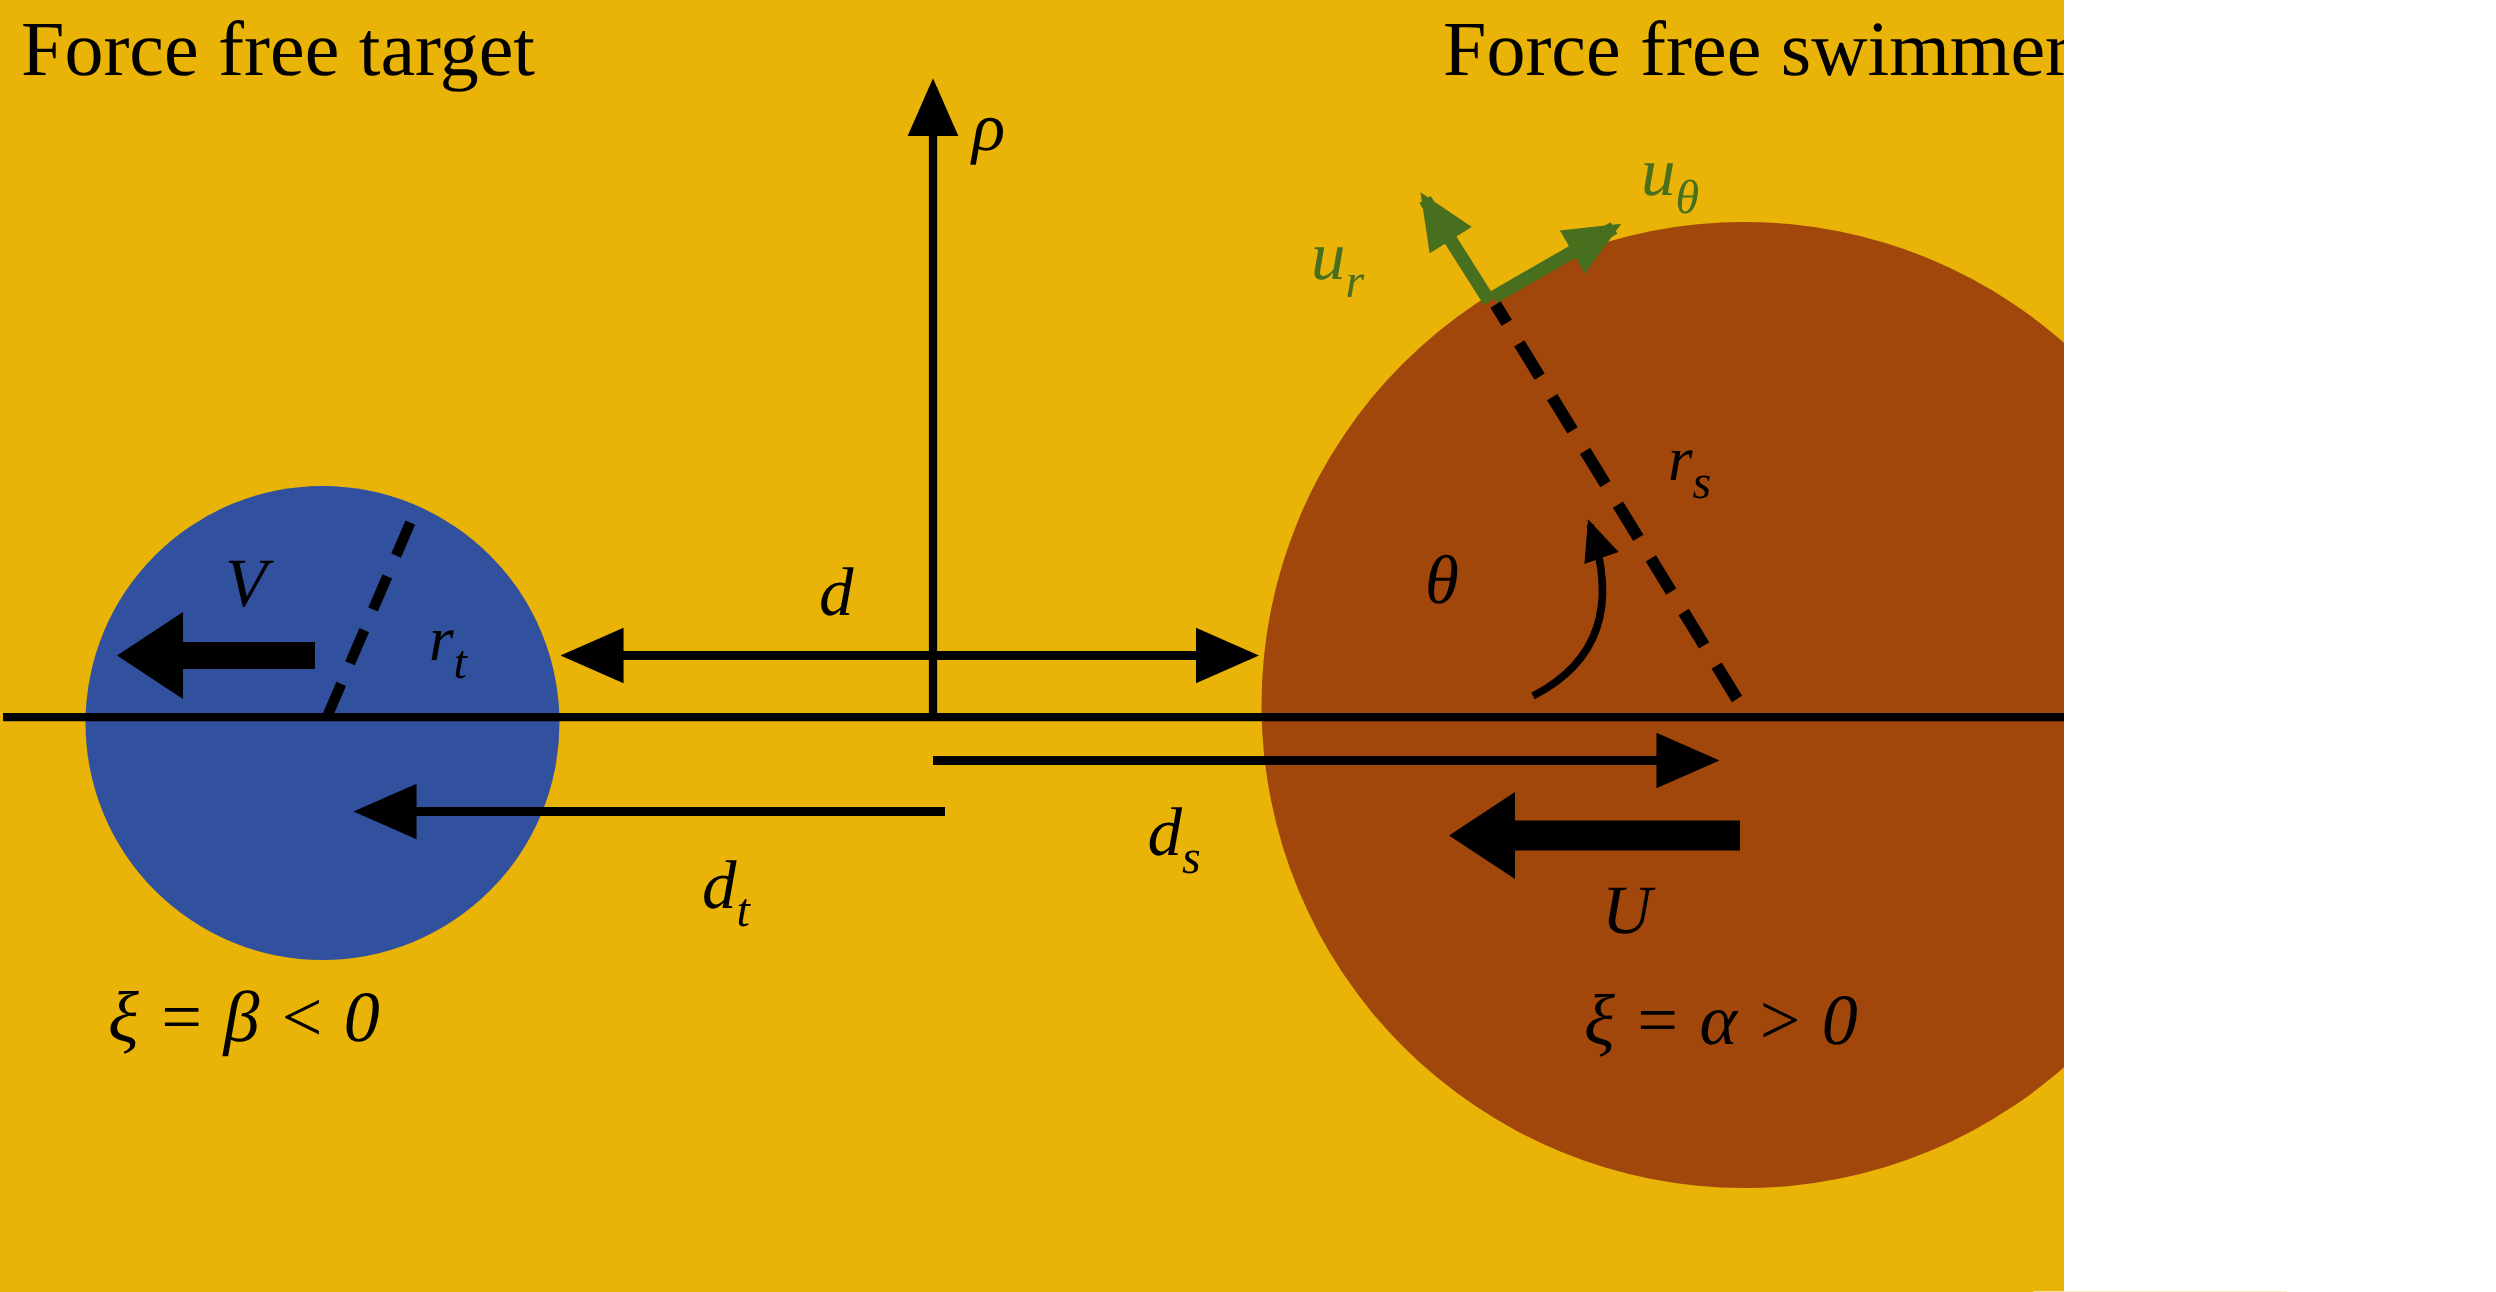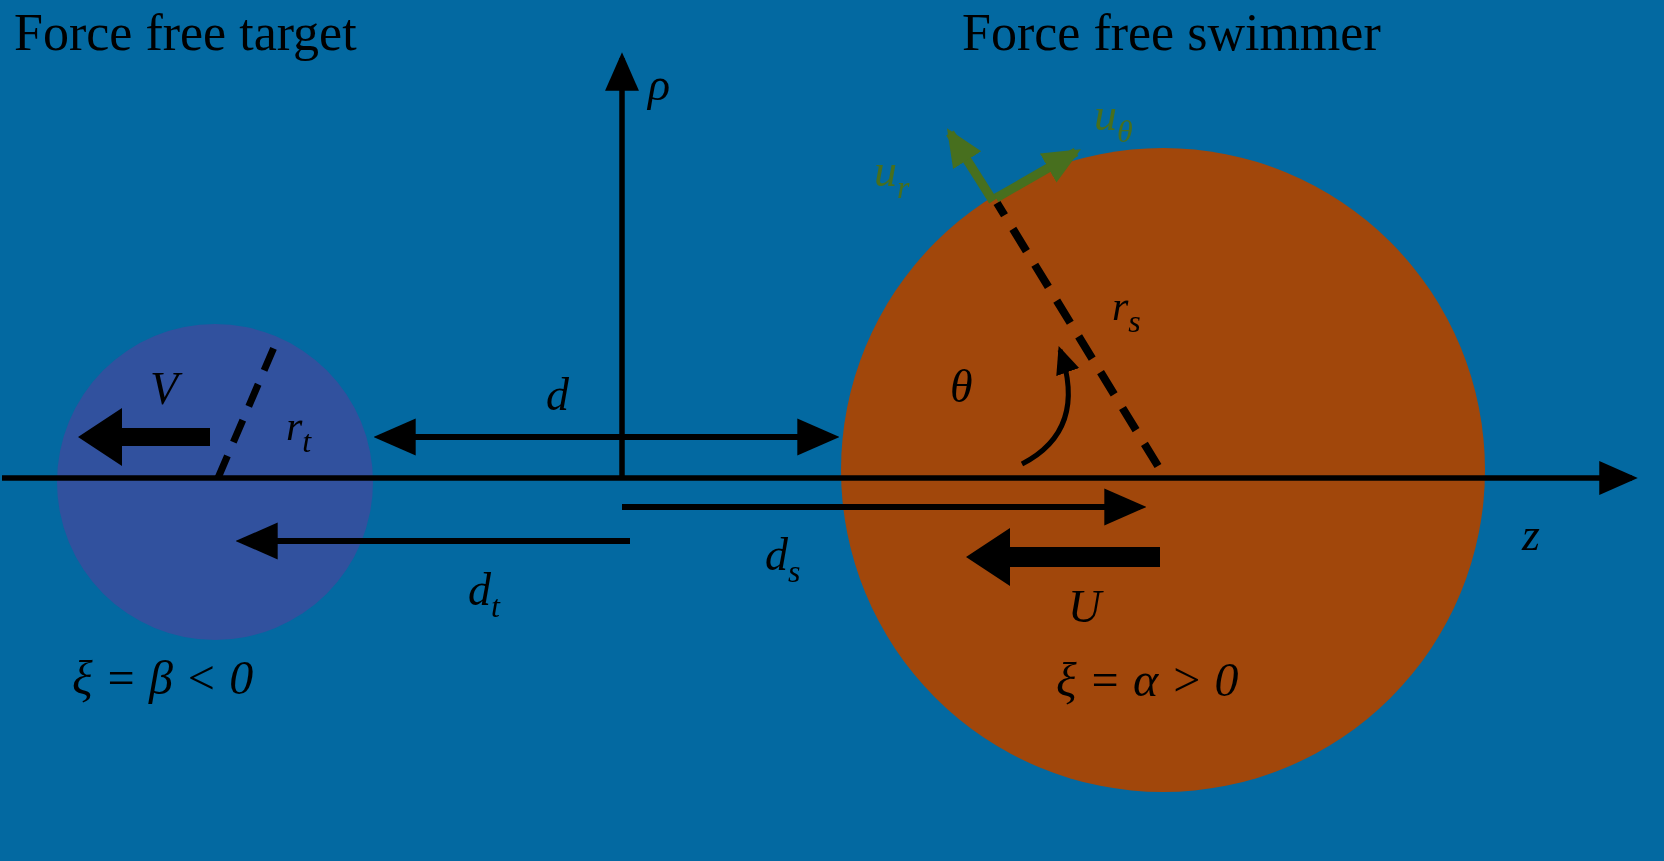--- a/index.html
+++ b/index.html
@@ -2,23 +2,23 @@
 <html><head>
 <meta charset="utf-8">
 <style>
   html, body {
     margin: 0;
     padding: 0;
     background: #ffffff;
   }
   .stage {
     position: relative;
-    width: 1664px;
+    width: 1376px;
     height: 861px;
-    background: #0369a1;
+    background: #eab308;
     overflow: hidden;
   }
   svg { display: block; }
   text {
     font-family: "Liberation Serif", "DejaVu Serif", serif;
   }
   .title   { font-size: 52px; font-style: normal; }
   .math    { font-size: 46px; font-style: italic; }
   .math-sm { font-size: 42px; font-style: italic; }
   .eq      { font-size: 48px; font-style: italic; }

